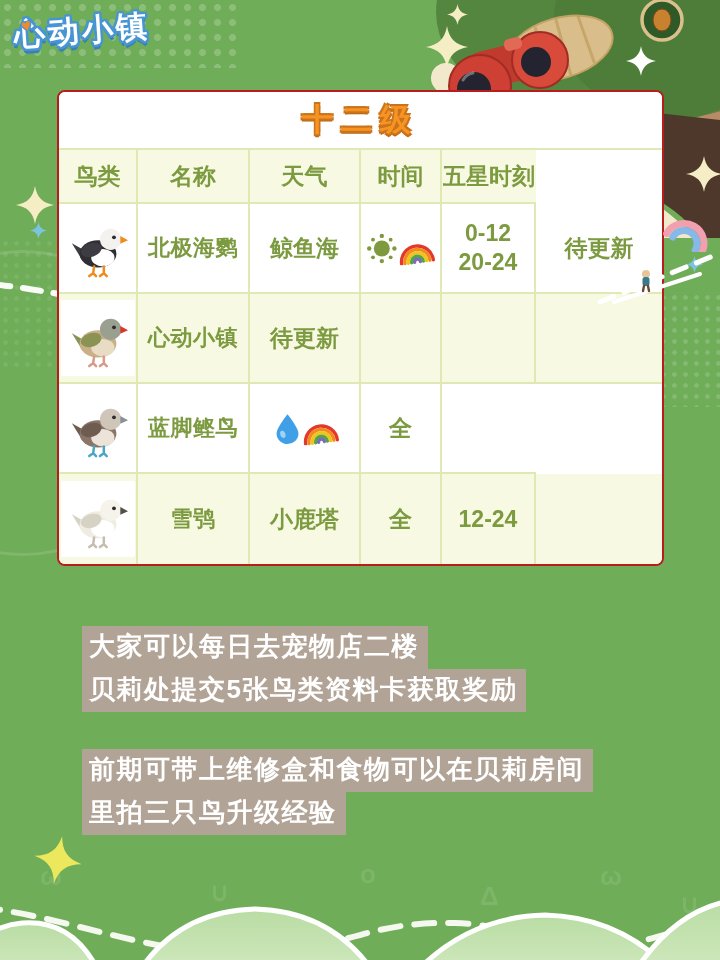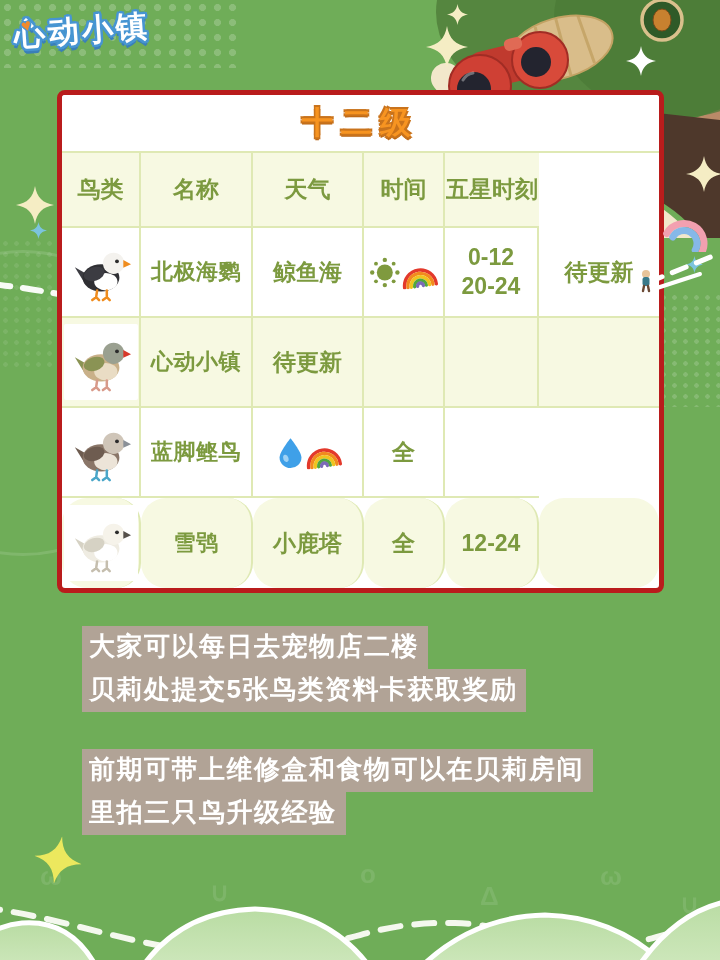--- a/index.html
+++ b/index.html
@@ -18,33 +18,33 @@
   
   #logo{position:absolute;left:14px;top:10px;transform:rotate(-4deg);font-size:31px;font-weight:900;letter-spacing:3px;color:#fff;
     text-shadow:-2px -2px 0 #4795d2,2px -2px 0 #4795d2,-2px 2px 0 #4795d2,2px 2px 0 #4795d2,0 -2.5px 0 #4795d2,0 2.5px 0 #4795d2,-2.5px 0 0 #4795d2,2.5px 0 0 #4795d2,0 5px 0 #3a7fb8;}
   #logo-heart{position:absolute;left:8px;top:2px;font-size:17px;color:#f08a2c;transform:rotate(-14deg);
     text-shadow:-1px -1px 0 #4795d2,1px 1px 0 #4795d2,1px -1px 0 #4795d2,-1px 1px 0 #4795d2;}
 
   
   #character{position:absolute;right:0;top:0;z-index:1;}
 
   
-  #grid{position:absolute;left:57px;top:90px;width:607px;z-index:3;background:#fff;border:5px solid #b91c1c;border-radius:8px;overflow:hidden;box-sizing:border-box;}
+  #grid{position:absolute;left:57px;top:90px;width:607px;z-index:3;background:#fff;border:2px solid #b91c1c;border-radius:8px;overflow:hidden;box-sizing:border-box;}
   #title-row{height:56px;display:flex;align-items:center;justify-content:center;background:#fff;border-bottom:2px solid #dfe9b4;}
   #table-title{font-size:31px;font-weight:900;letter-spacing:8px;color:#f79421;
     text-shadow:-1.6px -1.6px 0 #c9731c,1.6px -1.6px 0 #c9731c,-1.6px 1.6px 0 #c9731c,1.6px 1.6px 0 #c9731c,0 3px 0 #b96413;}
   .grid-row{display:grid;grid-template-columns:79px 112px 111px 81px 94px 1fr;}
-  #header-row{height:75px;}
+  #header-row{height:54px;}
   .th{background:#f7f9e2;display:flex;align-items:center;justify-content:center;font-weight:bold;font-size:23px;color:#7c9a3f;border-right:2px solid #dfe9b4;border-bottom:2px solid #dfe9b4;}
   .th:last-child{border-right:none;}
   .tr{height:90px;}
   .td{background:#fff;display:flex;align-items:center;justify-content:center;border-right:2px solid #dfe9b4;border-bottom:2px solid #dfe9b4;
       font-weight:bold;color:#7c9a3f;font-size:23px;flex-direction:column;line-height:1.25;}
   .td:last-child{border-right:none;}
-  .tr:last-child .td{border-bottom:none;border-radius:25px;}
+  .tr:last-child .td{border-bottom:none;}
   .tr.alt .td{background:#f7f9e2;}
   .td-name{font-size:22px;letter-spacing:0.5px;}
   .td-weather{flex-direction:row;gap:0px;}
   .wic{width:37px;height:35px;flex:0 0 auto;}
   .wic + .wic{margin-left:-3px;}
   .bird-img{width:74px;height:76px;background:#fff;border-radius:2px;display:flex;align-items:center;justify-content:center;}
 
   
   #notes{position:absolute;left:82px;top:626px;z-index:3;}
   .note-block{margin-bottom:37px;}

